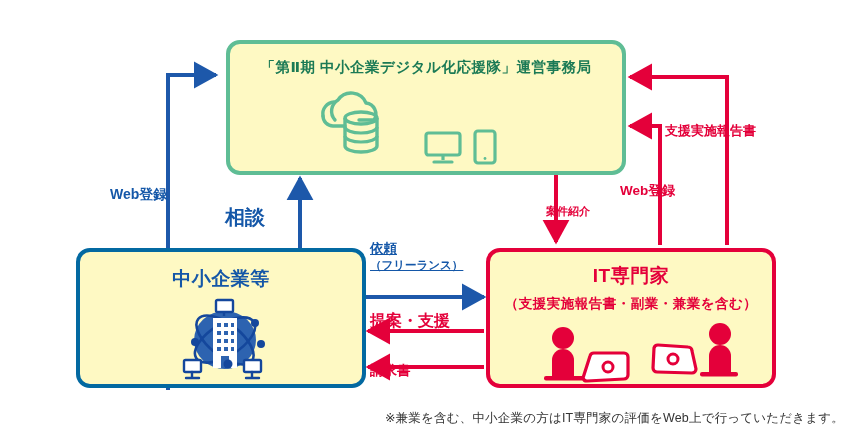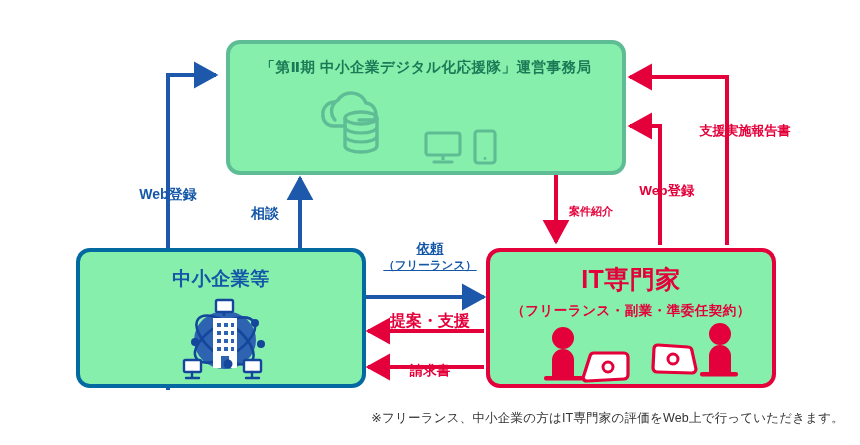--- a/index.html
+++ b/index.html
@@ -19,21 +19,21 @@
   }
   #svg-layer {
     position: absolute;
     left: 0; top: 0;
     width: 860px;
     height: 445px;
   }
   .node-box {
     position: absolute;
     box-sizing: border-box;
-    background: #86efac;
+    background: #fef9c3;
     border-radius: 14px;
     z-index: 3;
   }
   .box-green {
     border: 4px solid #5FBD95;
   }
   .box-blue {
     border: 4px solid #0369a1;
   }
   .box-red {
@@ -49,21 +49,21 @@
     font-size: 14.5px;
     margin-top: 14px;
   }
   .blue-title {
     color: #1457a8;
     font-size: 19px;
     margin-top: 14px;
   }
   .red-title {
     color: #E4003A;
-    font-size: 25px;
+    font-size: 19px;
     margin-top: 11px;
   }
   .red-subtitle {
     color: #E4003A;
     font-size: 13.5px;
     font-weight: bold;
     text-align: center;
     margin-top: 6px;
     letter-spacing: 0.5px;
   }
@@ -75,21 +75,20 @@
     font-size: 14.5px;
     font-weight: bold;
     letter-spacing: 0.5px;
   }
   .icon-abs {
     position: absolute;
   }
   .arrow-label {
     position: absolute;
     font-weight: bold;
-    text-align: center;
     white-space: nowrap;
     z-index: 4;
     line-height: 1.25;
   }
   .lbl-blue { color: #1457a8; }
   .lbl-red  { color: #E4003A; }
   .footnote {
     position: absolute;
     right: 16px;
     top: 410px;
@@ -208,21 +207,21 @@
 
       <circle cx="79" cy="25" r="4" fill="#14479c"></circle>
       <circle cx="19" cy="44" r="4" fill="#14479c"></circle>
       <circle cx="85" cy="46" r="4" fill="#14479c"></circle>
       <circle cx="52" cy="66" r="4.5" fill="#14479c"></circle>
     </svg>
   </div>
 
   <div class="node-box box-red" style="left:486px; top:248px; width:290px; height:140px;">
     <div class="box-title red-title">IT専門家</div>
-    <div class="red-subtitle">（フリーランス・副業・準委任契約）</div>
+    <div class="red-subtitle">（支援実施報告書・副業・兼業を含む）</div>
   </div>
 
   <div class="icon-abs" style="left:542px; top:326px; z-index:4;">
     <svg width="92" height="58" viewBox="0 0 92 58">
       <circle cx="21" cy="12" r="11" fill="#E4003A"></circle>
       <path d="M10,50 L10,34 a11,11 0 0 1 22,0 L32,50 Z" fill="#E4003A"></path>
       <rect x="2" y="50" width="40" height="4.5" rx="2" fill="#E4003A"></rect>
       <path d="M41,52 L48,30 a4,4 0 0 1 4,-3 L82,27 a4,4 0 0 1 4,4 L86,49 a4,4 0 0 1 -4,4 L45,55 a4,4 0 0 1 -4,-3 Z" fill="#ffffff" stroke="#E4003A" stroke-width="3.2" stroke-linejoin="round"></path>
       <circle cx="66" cy="41" r="5" fill="none" stroke="#E4003A" stroke-width="3"></circle>
     </svg>
@@ -234,34 +233,34 @@
       <path d="M61,50 L61,34 a11,11 0 0 1 22,0 L83,50 Z" fill="#E4003A"></path>
       <rect x="52" y="50" width="38" height="4.5" rx="2" fill="#E4003A"></rect>
       <path d="M50,48 L44,28 a4,4 0 0 1 3,-4 L8,27 a4,4 0 0 0 -4,4 L4,45 a4,4 0 0 0 4,4 Z" fill="none" stroke="none"></path>
       <path d="M6,26 a4,4 0 0 1 4,-3 L40,25 a4,4 0 0 1 4,4 L48,47 a4,4 0 0 1 -4,4 L9,50 a4,4 0 0 1 -4,-4 Z" fill="#ffffff" stroke="#E4003A" stroke-width="3.2" stroke-linejoin="round"></path>
       <circle cx="25" cy="37" r="5" fill="none" stroke="#E4003A" stroke-width="3"></circle>
     </svg>
   </div>
 
   <div class="arrow-label lbl-blue" style="left:110px; top:186px; width:116px; font-size:14px;">Web登録</div>
 
-  <div class="arrow-label lbl-blue" style="left:225px; top:205px; width:80px; font-size:14px;">相談</div>
+  <div class="arrow-label lbl-blue" style="left:225px; top:205px; width:80px; font-size:20px;">相談</div>
 
   <div class="arrow-label lbl-blue" style="left:370px; top:241px; width:120px; font-size:13.5px;text-decoration:underline;">
     <div>依頼</div>
     <div class="sub-small">（フリーランス）</div>
   </div>
 
   <div class="arrow-label lbl-red" style="left:370px; top:311px; width:120px; font-size:16px;">提案・支援</div>
 
   <div class="arrow-label lbl-red" style="left:370px; top:363px; width:120px; font-size:13.5px;">請求書</div>
 
   <div class="arrow-label lbl-red" style="left:546px; top:205px; width:90px; font-size:11px;">案件紹介</div>
 
   <div class="arrow-label lbl-red" style="left:620px; top:183px; width:94px; font-size:13.5px;">Web登録</div>
 
   <div class="arrow-label lbl-red" style="left:665px; top:123px; width:160px; font-size:13px;">
     <div>支援実施報告書</div>
   </div>
 
-  <div class="footnote">※フリーランス、中小企業の方はIT専門家の評価をWeb上で行っていただきます。</div>
+  <div class="footnote">※兼業を含む、中小企業の方はIT専門家の評価をWeb上で行っていただきます。</div>
 
 </div>
 
 </body></html>

